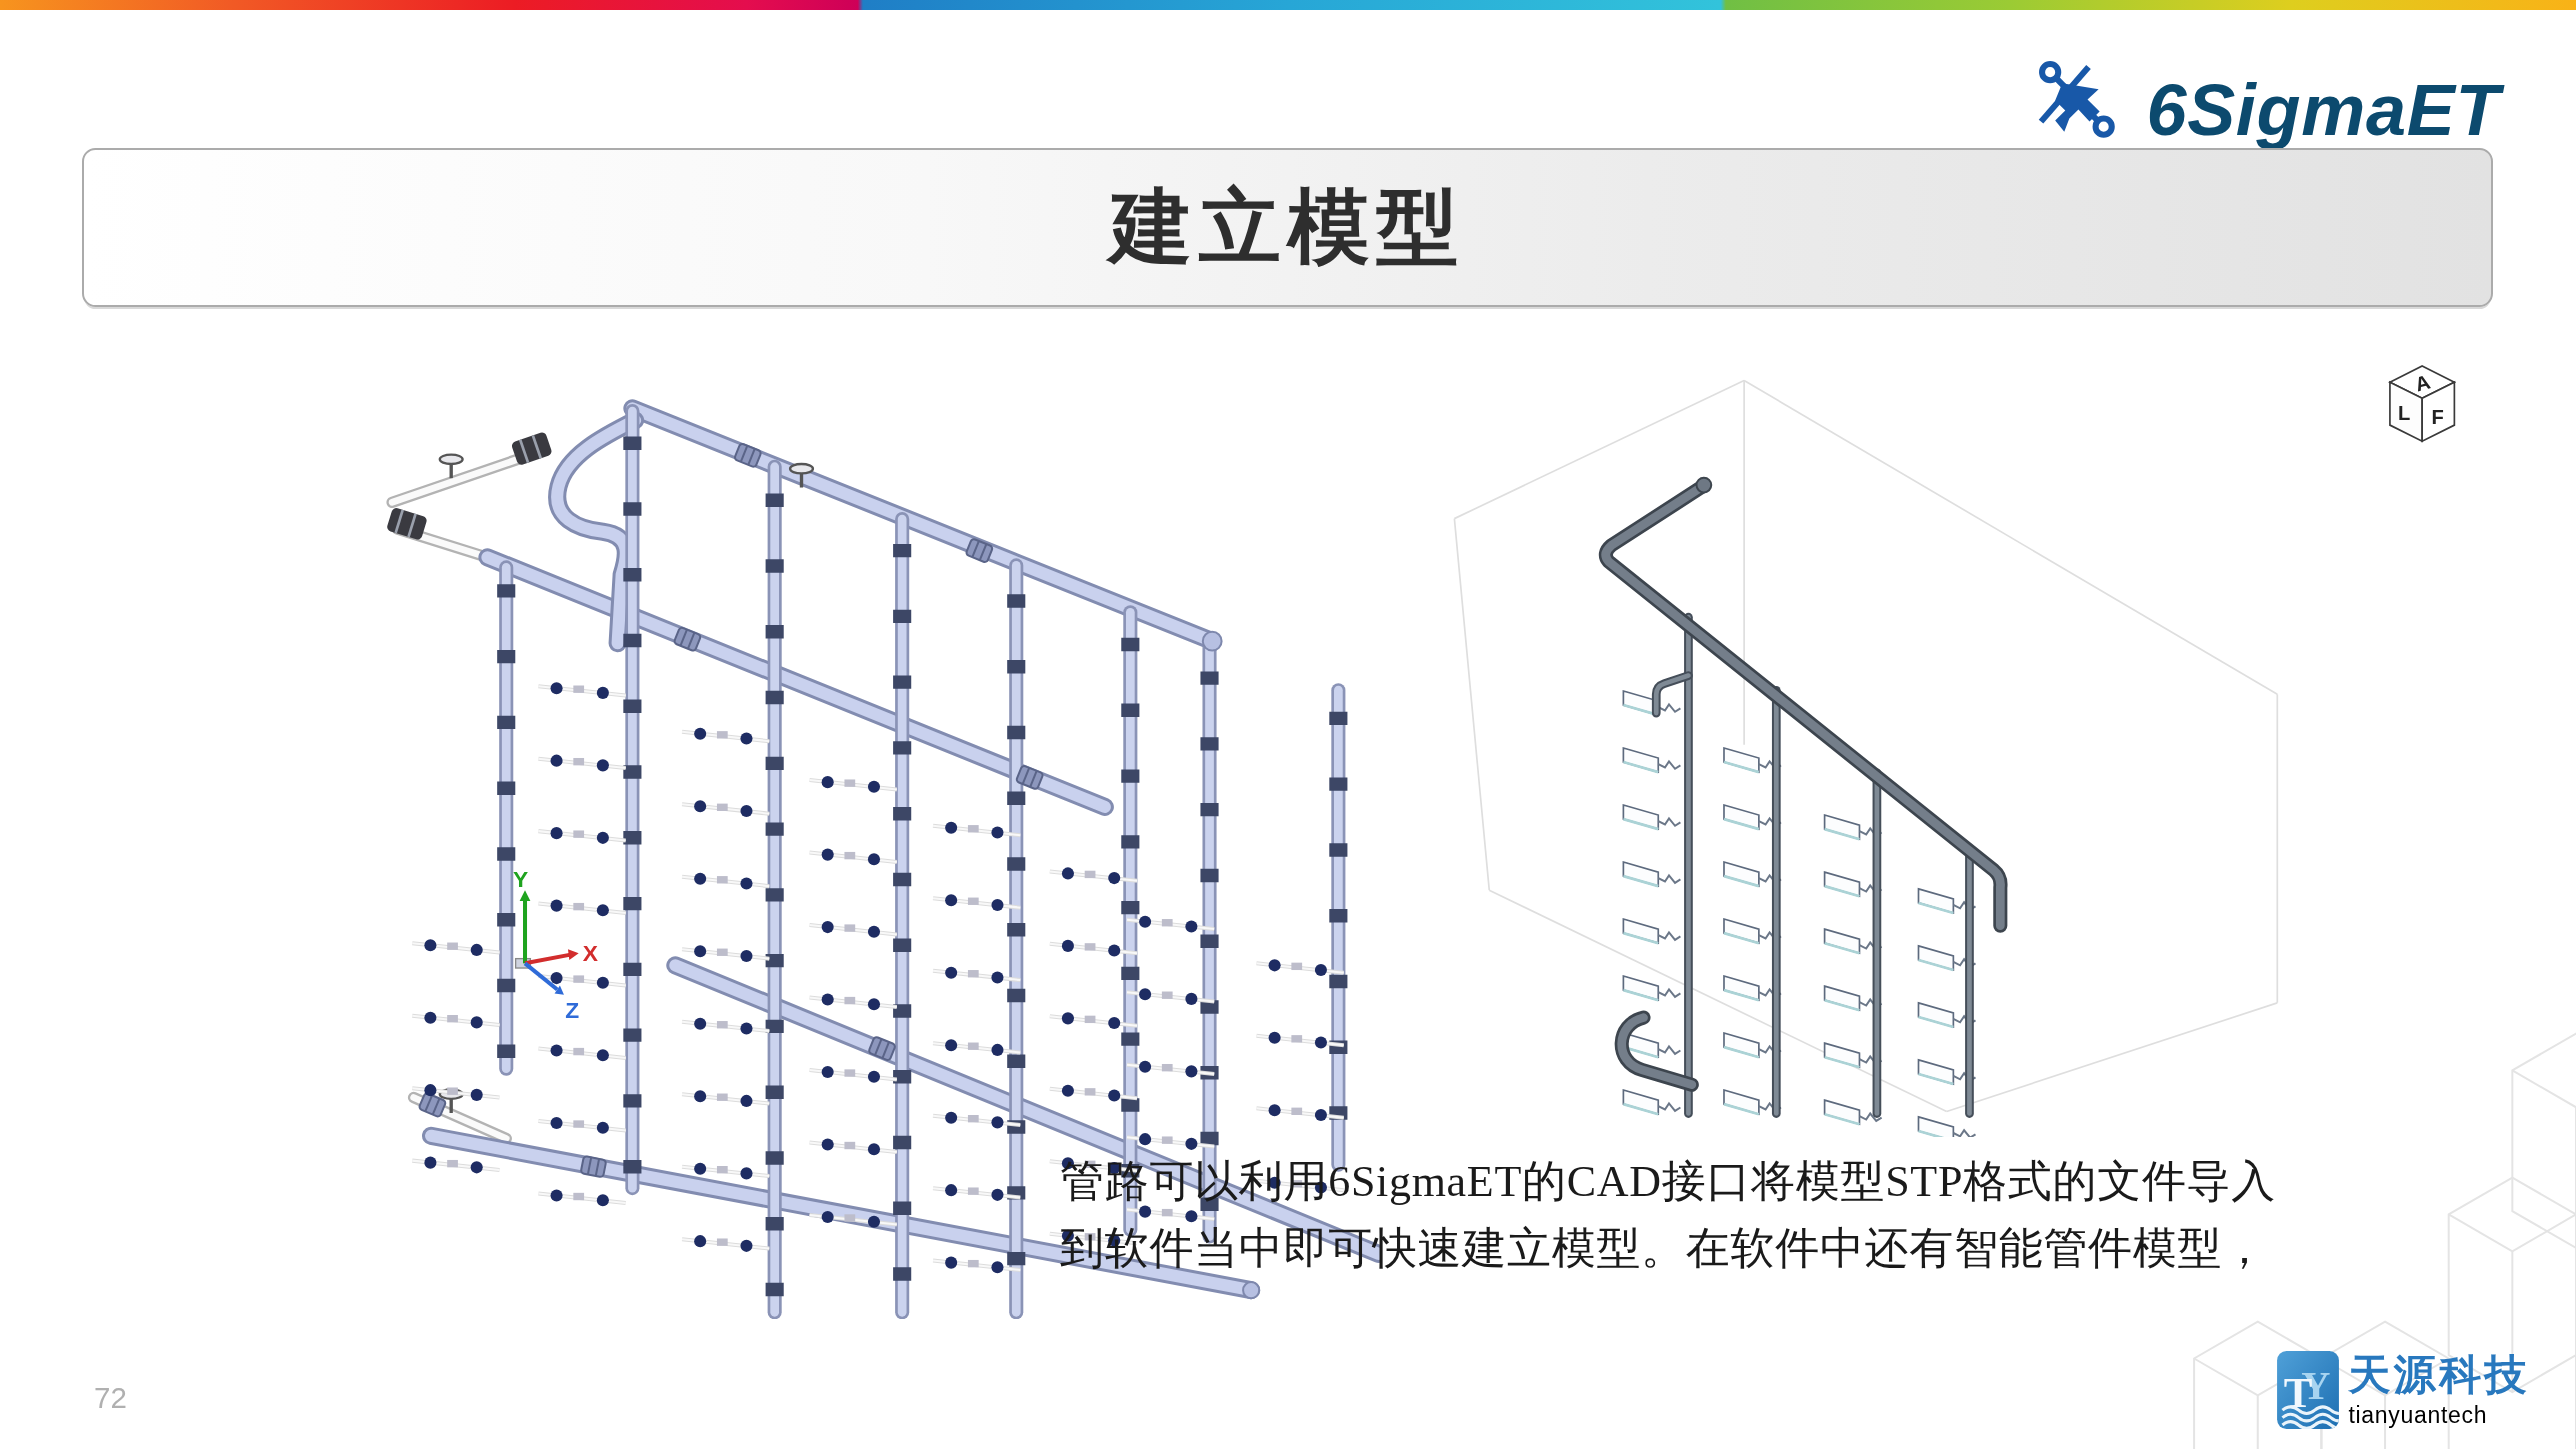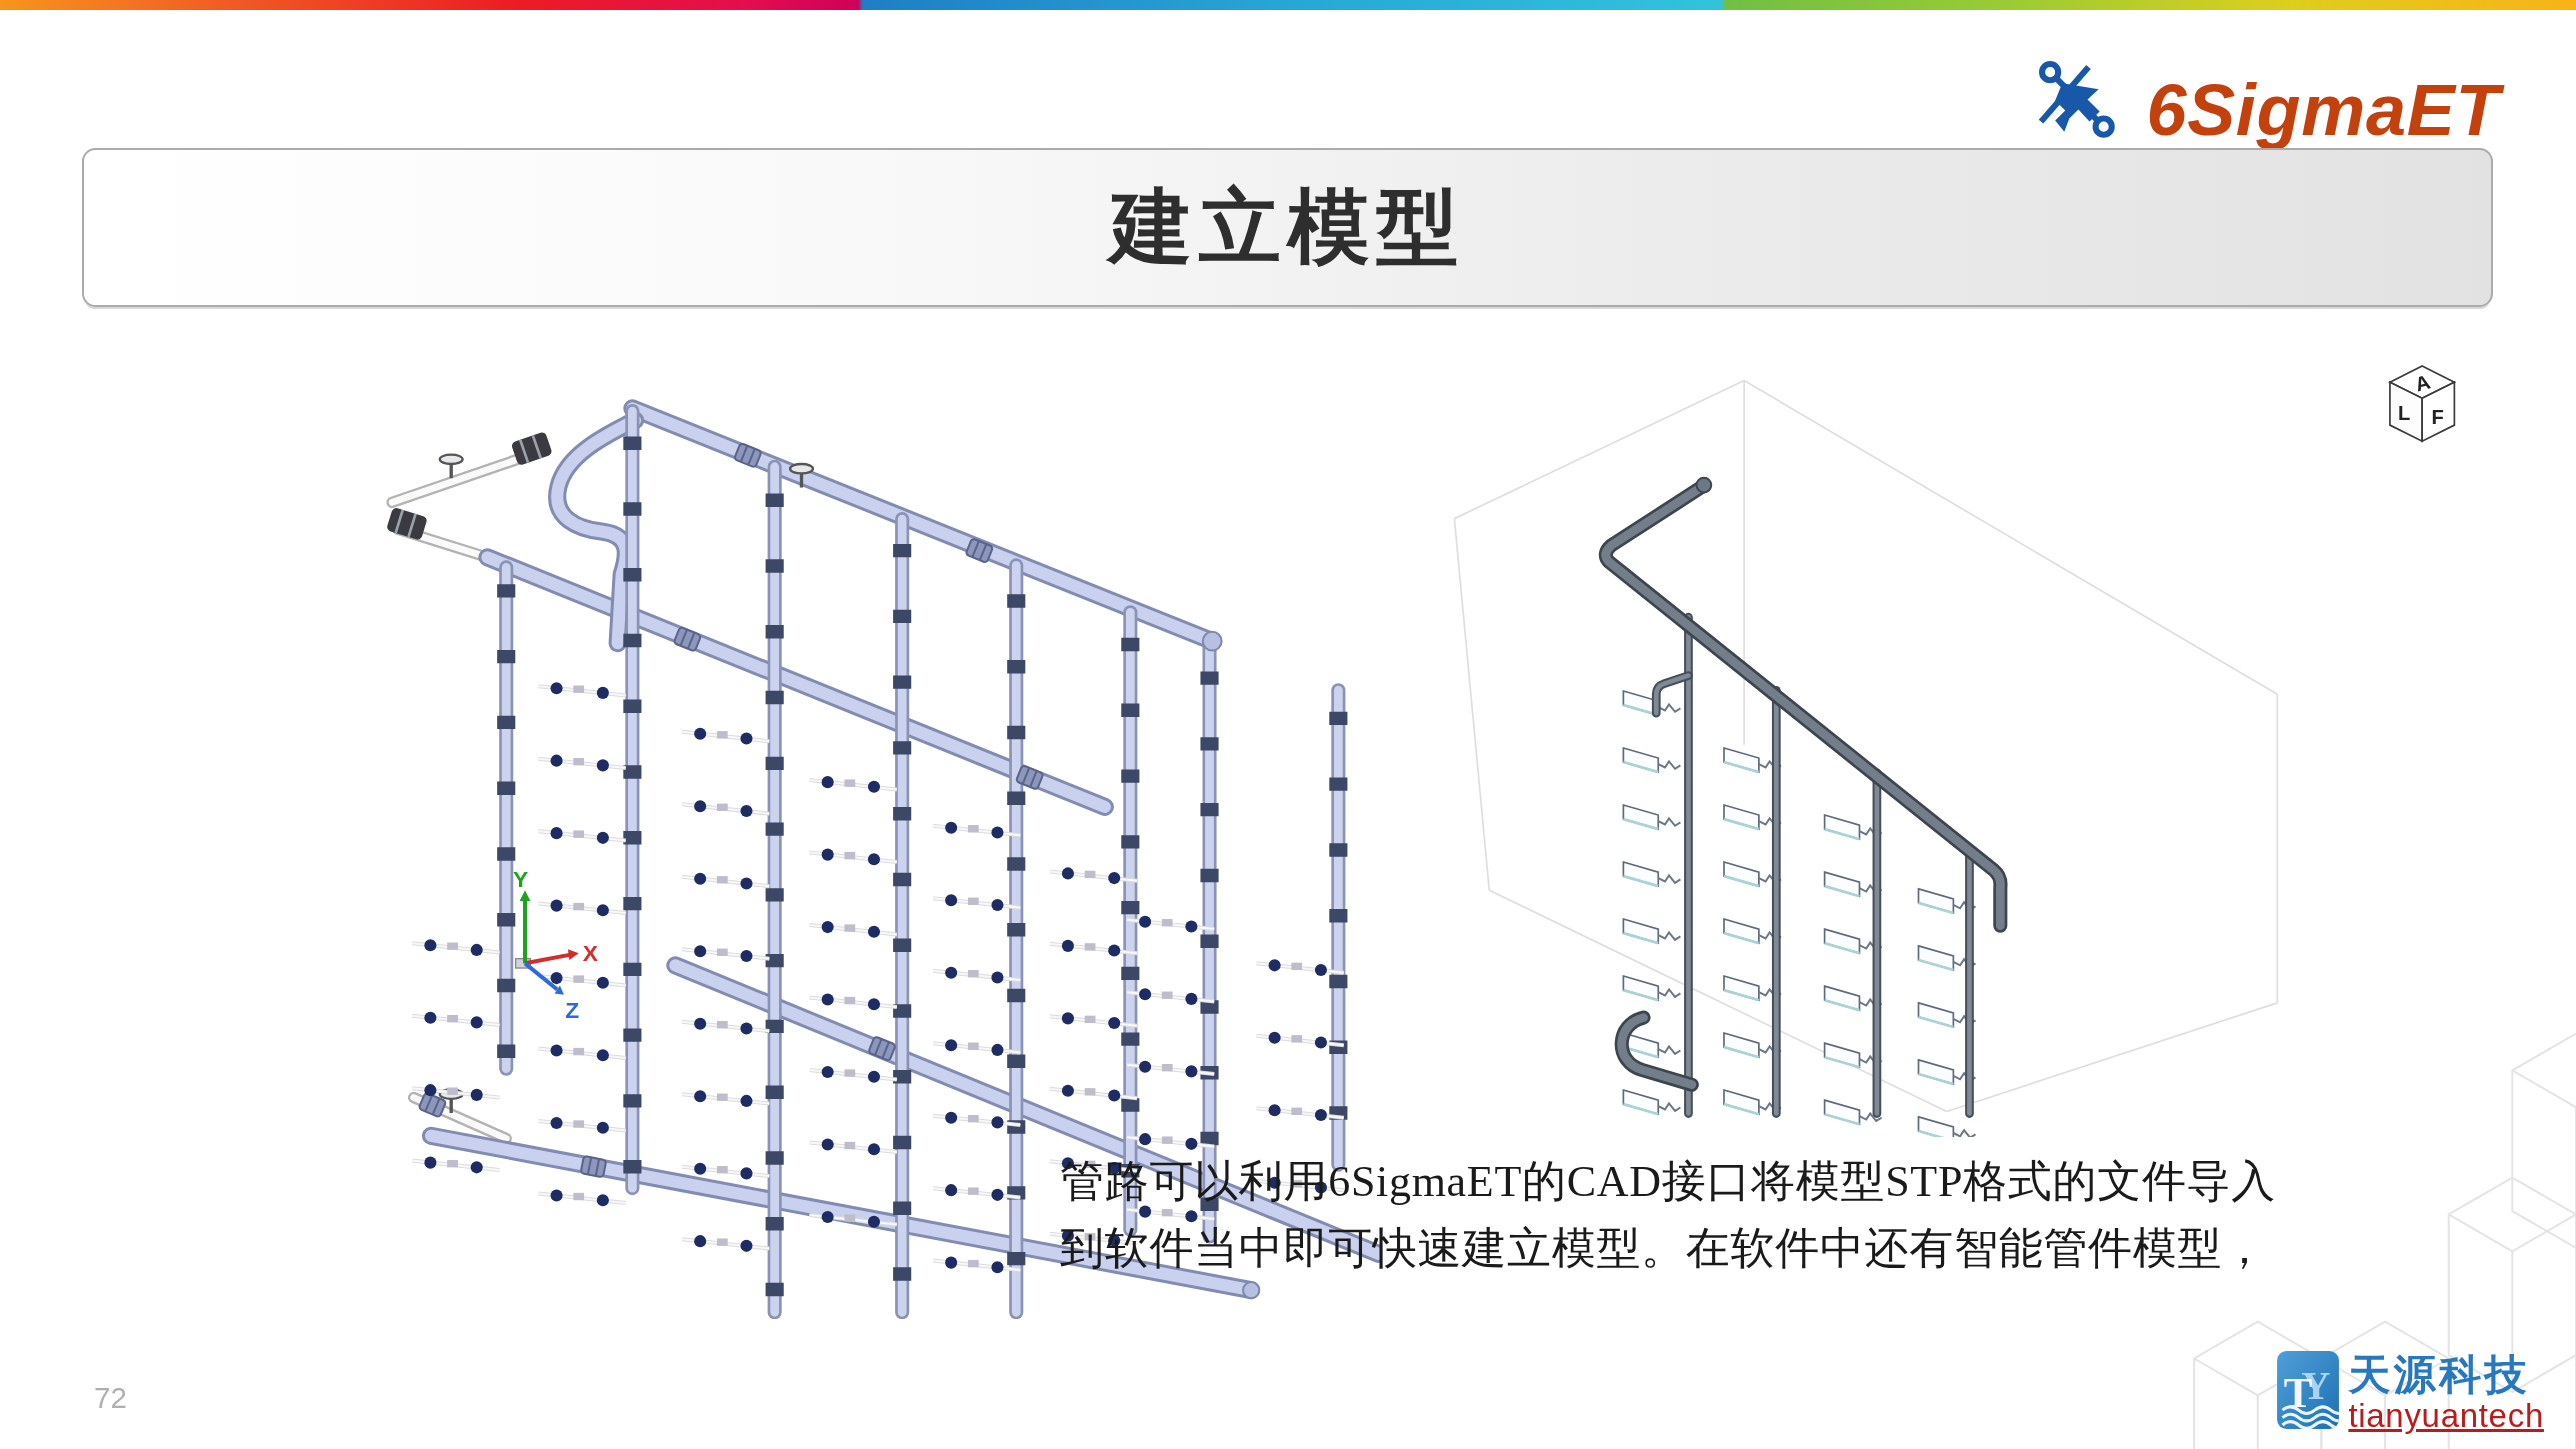--- a/index.html
+++ b/index.html
@@ -7,21 +7,21 @@
          font-family:"Liberation Sans","DejaVu Sans",sans-serif;}
   
   .topbar{position:absolute;left:0;top:0;width:2576px;height:10px;
     background:linear-gradient(90deg,
       #F7941E 0%, #F15A25 9%, #EC1C24 20%, #E40D4E 29%, #CE0058 33.3%,
       #1F7EC6 33.5%, #27A6D6 50%, #32C3DB 66.8%,
       #70BF44 67%, #9BCB34 78%, #DECE1E 89%, #F9B217 100%);}
   
   .brand{position:absolute;left:2036px;top:59px;width:443px;height:101px;display:flex;align-items:center;}
   .brand .mark{width:101px;height:101px;flex:0 0 auto;}
-  .brand .name{font-size:72px;font-weight:bold;font-style:italic;color:#c2410c;
+  .brand .name{font-size:72px;font-weight:bold;font-style:italic;color:#0c4a6e;
                letter-spacing:0.7px;margin-left:9.4px;white-space:nowrap;}
   
   .banner{position:absolute;left:82px;top:148px;width:2411px;height:159px;box-sizing:border-box;
           border:2px solid #ABABAB;border-radius:13.4px;
           background:linear-gradient(90deg,#ffffff 0%,#f8f8f8 35%,#ececec 65%,#e2e2e2 100%);
           display:flex;align-items:center;justify-content:center;
           box-shadow:0 4px 0 -2px #d9d9d9;}
   .banner .title{font-size:82px;font-weight:700;color:#2e2e2e;letter-spacing:6.7px;}
   
   .cadL{position:absolute;left:372px;top:356px;width:1010px;height:963px;}
@@ -31,21 +31,21 @@
   .bodytext{position:absolute;left:1060px;top:1148px;width:1208px;color:#1a1a1a;
             font-family:Liberation Serif, serif;}
   .bodytext p{margin:0;font-size:44px;line-height:67px;letter-spacing:0.7px;white-space:nowrap;}
   
   .pagenum{position:absolute;left:94px;top:1381px;font-size:29.5px;color:#b0b0b0;}
   .watermark{position:absolute;left:2174px;top:1000px;width:402px;height:449px;}
   .tylogo{position:absolute;left:2277px;top:1351px;width:268px;height:87px;display:flex;}
   .tylogo .sq{width:62px;height:78px;flex:0 0 auto;}
   .tylogo .txt{margin-left:9.4px;display:flex;flex-direction:column;justify-content:flex-start;}
   .tylogo .cn{font-size:42px;font-weight:bold;color:#2878BE;letter-spacing:3.4px;line-height:47px;white-space:nowrap;}
-  .tylogo .en{font-size:33px;font-weight:500;color:#b91c1c;letter-spacing:0.7px;line-height:35px;white-space:nowrap;text-decoration:underline;}
+  .tylogo .en{font-size:23px;font-weight:500;color:#000000;letter-spacing:0.7px;line-height:35px;white-space:nowrap;}
   
   .pu{stroke:#828CB0;stroke-width:27;fill:none;stroke-linecap:round}
   .po{stroke:#C9D1EE;stroke-width:18;fill:none;stroke-linecap:round}
   .du{stroke:#8A93B6;stroke-width:21;fill:none;stroke-linecap:round}
   .dp{stroke:#CBD3EE;stroke-width:13;fill:none;stroke-linecap:round}
   .fits{stroke:#3D4766;stroke-width:27;fill:none;stroke-dasharray:20 78;}
   .wu{stroke:#B3B3B3;stroke-width:17;fill:none;stroke-linecap:round}
   .wo{stroke:#FAFAFA;stroke-width:10;fill:none;stroke-linecap:round}
   
   .hu{stroke:#3D454E;stroke-width:21;fill:none;stroke-linecap:round;stroke-linejoin:round}

